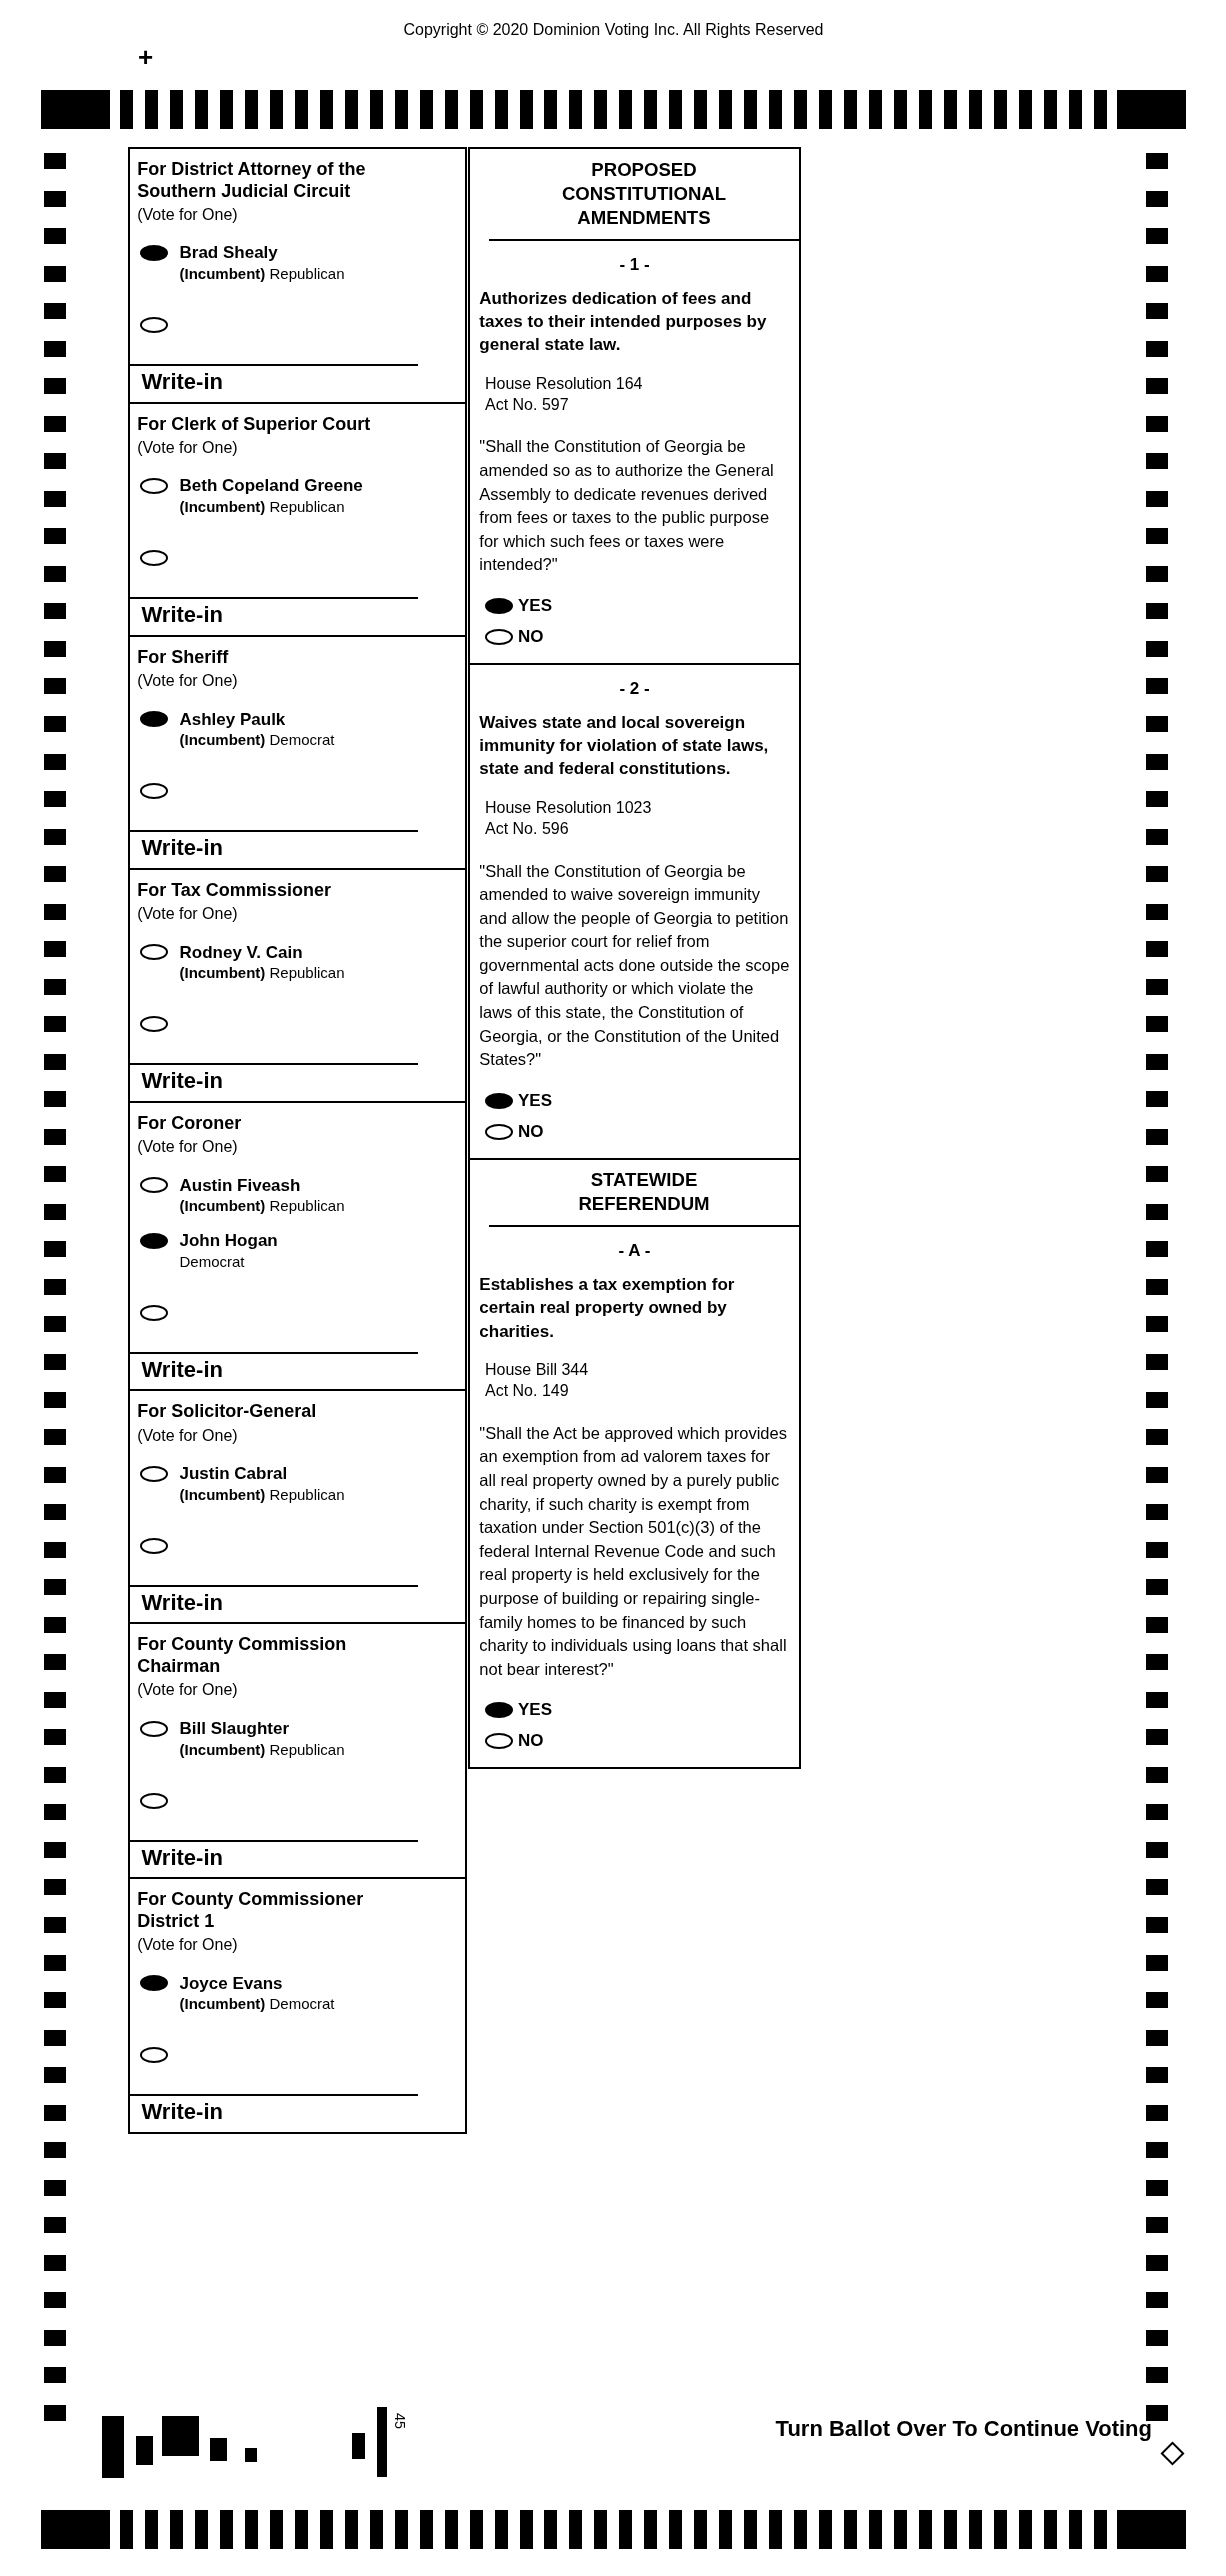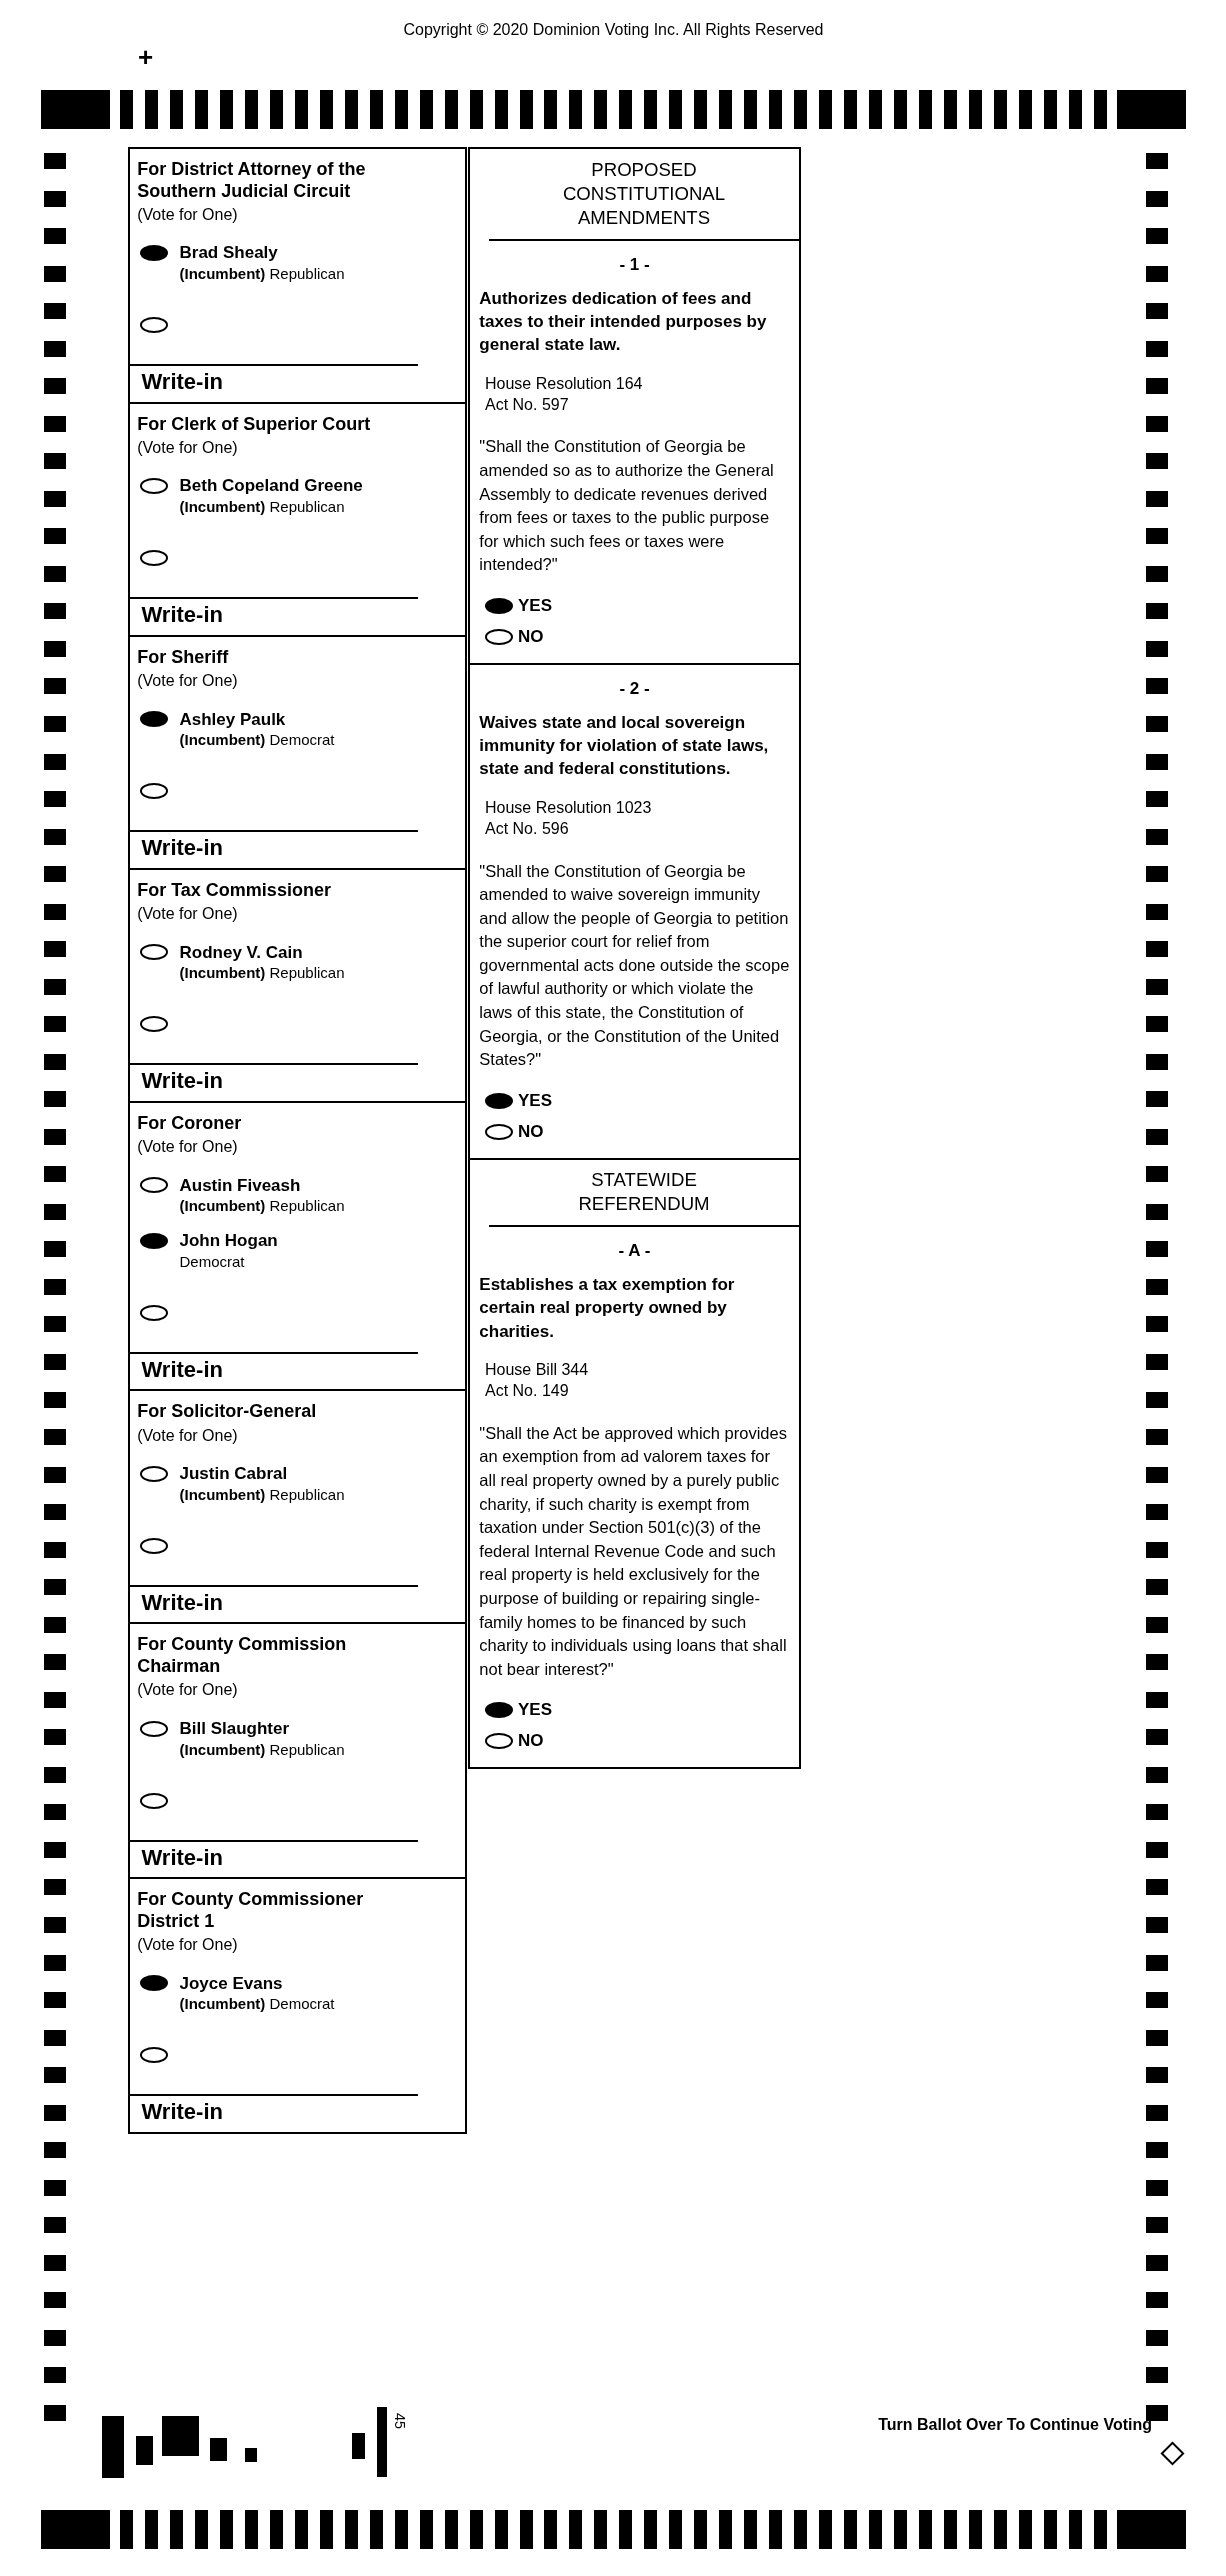--- a/index.html
+++ b/index.html
@@ -69,37 +69,37 @@
   .cand-party { display: block; font-size: 15px; line-height: 1.25; margin-top: 1.4px; }
   .cand-party b { font-weight: bold; }
   .writein { margin-top: 24px; }
   .writein-line { width: 86%; border-top: 2.1px solid #000; }
   .writein-label { font-weight: bold; font-size: 22px; padding: 2.9px 0 6.4px 11.5px; }
   
   .measures-column { position: absolute; left: 468px; top: 147px; width: 333px; background: #fff; }
   .measure-section { border: 2.1px solid #000; }
   .measure-section + .measure-section { border-top: none; }
   .section-header {
-    text-align: center; font-size: 18.6px; font-weight: normal; line-height: 1.3;
+    text-align: center; font-size: 18.6px; font-weight: bold; line-height: 1.3;
     padding: 8.6px 5.7px; border-bottom: 2.1px solid #000; white-space: pre-line; margin-left: 19px;
   }
   .measure { border-bottom: 2.1px solid #000; padding: 4.3px 9.3px 10px; }
   .measure:last-child { border-bottom: none; }
   .measure-number { text-align: center; font-weight: bold; font-size: 17px; padding: 10px 0 11.5px; }
   .measure-summary { font-weight: bold; font-size: 17px; line-height: 1.38; margin: 0 0 17px; }
   .measure-ref { font-size: 16px; line-height: 1.3; margin: 0 0 20px; padding-left: 5.7px; }
   .measure-question { font-size: 16.5px; line-height: 1.43; margin: 0 0 13px; }
   .choice { display: flex; align-items: center; gap: 5px; padding: 5.7px 0 5.7px 5.7px; }
   .choice .bubble { margin-top: 0; }
   .choice-label { font-weight: bold; font-size: 17px; }
   
   .turn-over {
     position: absolute;
     top: 2416px; right: 75px;
-    font-size: 16px; font-weight: bold; margin-left: 25px;
+    font-size: 22px; font-weight: bold; margin-left: 25px;
   }
   .diamond {
     position: absolute;
     left: 1164px; top: 2445px;
     width: 17px; height: 17px;
     border: 2.1px solid #000;
     transform: rotate(45deg);
     background: #fff;
   }
   .stub-marks { position: absolute; left: 100px; top: 2406px; width: 337px; height: 80px; }

